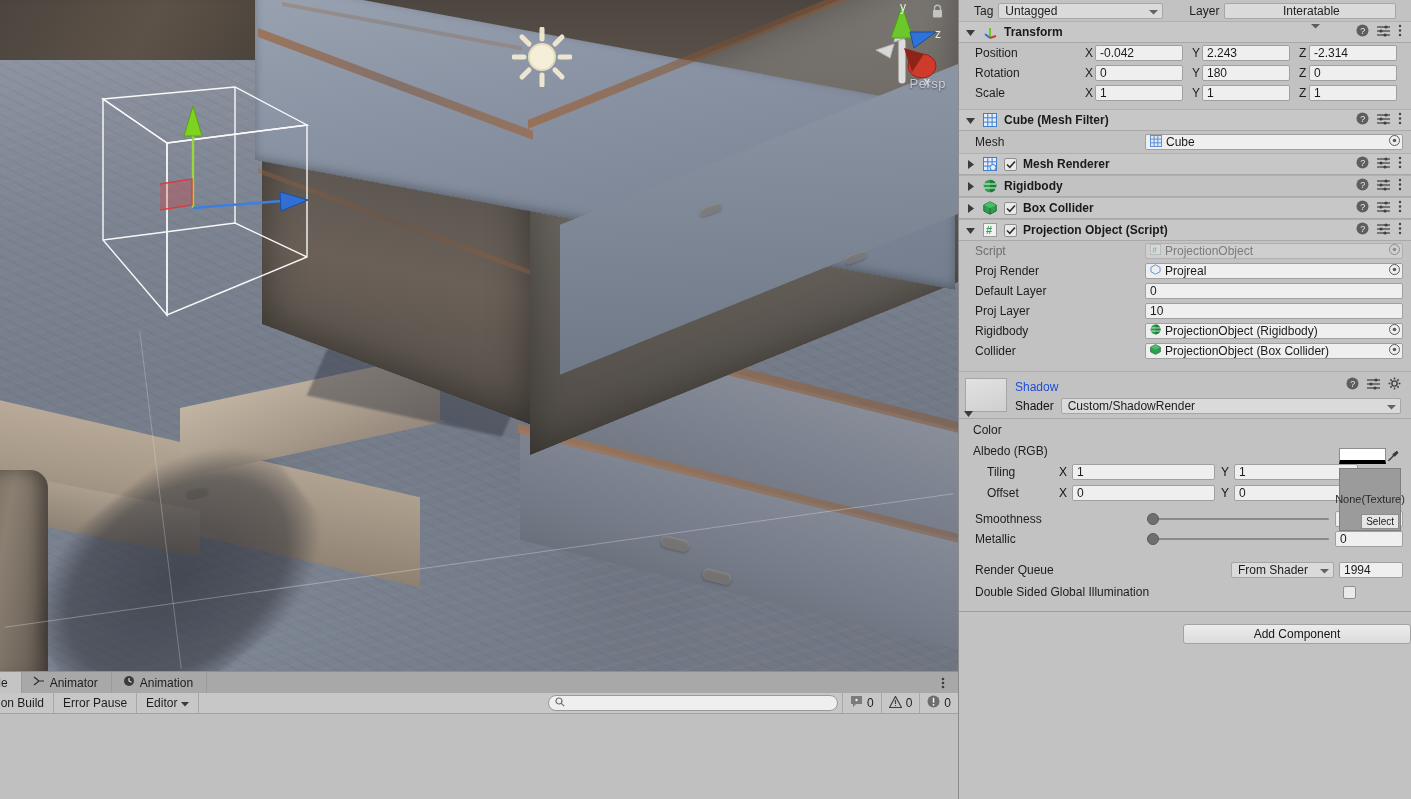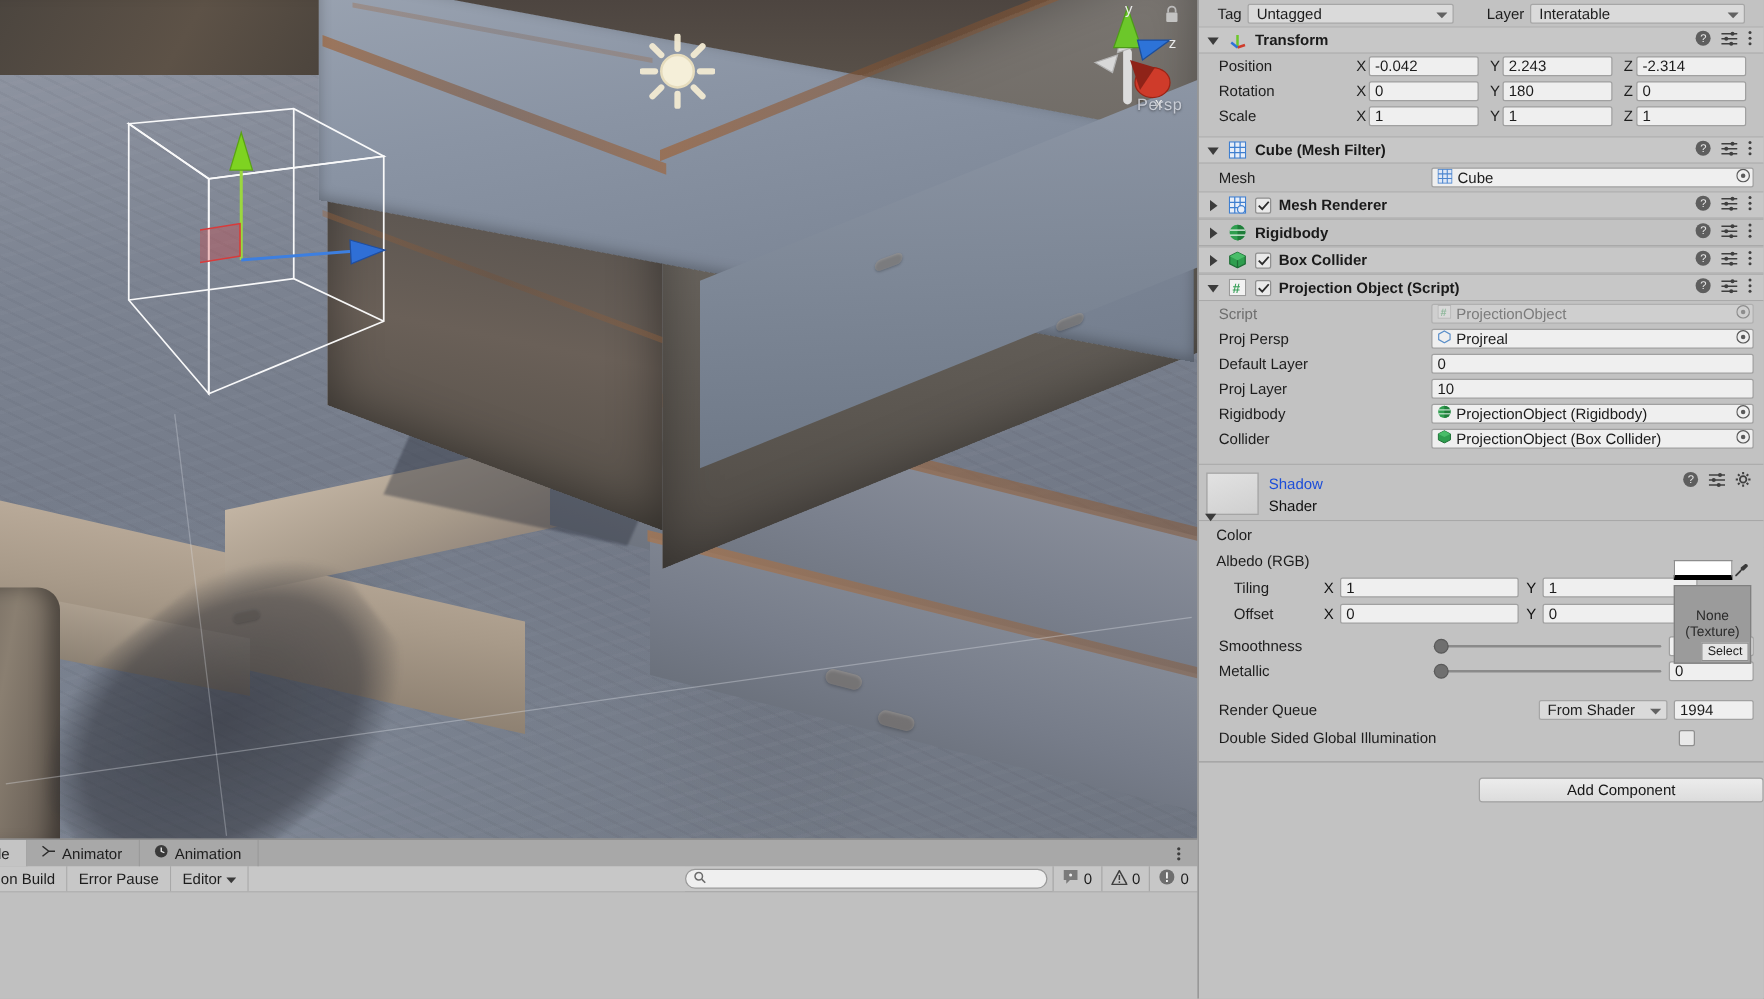--- a/index.html
+++ b/index.html
@@ -254,21 +254,21 @@
   }
   .tl-label { font-size: 12px; color:#1d1d1d; margin-right: 5px; }
   .dropdown {
     height: 16px; background: #dadada;
     border: 1px solid #a6a6a6; border-radius: 2px;
     display: flex; align-items: center; justify-content: space-between;
     padding: 0 4px 0 6px; font-size: 12px; color:#1d1d1d;
   }
   .dropdown .caret { margin-left: 8px; opacity:.75; }
   #tag-dd { width: 165px; }
-  #layer-dd { width: 172px; }
+  #layer-dd { width: 172px; flex-direction: column; }
 
   
   .comp-header {
     height: 22px; display:flex; align-items:center; gap:6px;
     padding: 0 4px 0 6px;
     background: #c7c7c7;
     border-top: 1px solid #b0b0b0;
     border-bottom: 1px solid #a9a9a9;
   }
   .comp-header.alt { background: #c2c2c2; }
@@ -352,21 +352,21 @@
     display:flex; align-items:center;
   }
   #color-swatch {
     width: 47px; height: 16px; background:#ffffff;
     border:1px solid #8d8d8d; border-bottom: 4px solid #000000;
   }
   #eyedropper { width:14px; height:16px; display:flex; align-items:center; justify-content:center;}
   #texture-slot {
     position:absolute; right: 10px; top: 468px; width: 62px; height: 63px;
     background:#9b9b9b; border:1px solid #7f7f7f;
-    display:flex; flex-direction:column; align-items:center; justify-content:center;
+    display:flex; flex-direction:row; align-items:center; justify-content:center;
     font-size:11px; color:#2a2a2a; line-height:13px;
   }
   #texture-select {
     position:absolute; right:1px; bottom:1px;
     background:#e6e6e6; border:1px solid #8d8d8d;
     font-size:10px; padding:0 4px; line-height:13px; color:#1b1b1b;
   }
   .hr-line { height:1px; background:#a8a8a8; }
   .spacer6 { height:6px; background:#c2c2c2; }
   .spacer10 { height:10px; background:#c2c2c2; }
@@ -898,21 +898,21 @@
         <span class="picker">
           <svg width="11" height="11" viewBox="0 0 11 11">
               <circle cx="5.5" cy="5.5" r="5" fill="none" stroke="#8d8d8d"></circle>
               <circle cx="5.5" cy="5.5" r="1.8" fill="#8d8d8d"></circle>
             </svg>
         </span>
       </span>
     </div>
 
     <div class="prop">
-      <span class="prop-label">Proj Persp</span>
+      <span class="prop-label">Proj Render</span>
       <span class="field objfield">
         <span>
           <svg width="11" height="11" viewBox="0 0 14 14">
               <polygon points="7,1 12.8,4.2 12.8,9.8 7,13 1.2,9.8 1.2,4.2" fill="none" stroke="#5b8fc9" stroke-width="1.2"></polygon>
             </svg>
         </span>
         <span class="txt">Projreal</span>
         <span class="picker">
           <svg width="11" height="11" viewBox="0 0 11 11">
               <circle cx="5.5" cy="5.5" r="5" fill="none" stroke="#5a5a5a"></circle>
@@ -972,20 +972,28 @@
     </div>
 
     <div class="spacer10"></div>
 
     <div class="mat-header">
       <div class="mat-thumb"></div>
       <div style="flex:1;">
         <div class="mat-name">Shadow</div>
         <div class="shader-row">
           <span>Shader</span>
+          <span class="dropdown" style="flex:1; margin-right:6px;">
+            <span>Custom/ShadowRender</span>
+            <span class="caret">
+              <svg width="9" height="6" viewBox="0 0 9 6">
+                  <polygon points="0,1 9,1 4.5,5.5" fill="#3a3a3a"></polygon>
+                </svg>
+            </span>
+          </span>
         </div>
       </div>
       <span class="hdr-icons" style="position:absolute; right:5px; top:5px;">
         <span><svg width="13" height="13" viewBox="0 0 13 13">
               <circle cx="6.5" cy="6.5" r="6" fill="#5e5e5e"></circle>
               <text x="4.2" y="9.6" font-size="9" fill="#e9e9e9" font-family="Liberation Sans, sans-serif">?</text>
             </svg></span>
         <span><svg width="13" height="13" viewBox="0 0 13 13">
               <line x1="0" y1="3" x2="13" y2="3" stroke="#3f3f3f" stroke-width="1.2"></line>
               <line x1="0" y1="7" x2="13" y2="7" stroke="#3f3f3f" stroke-width="1.2"></line>

